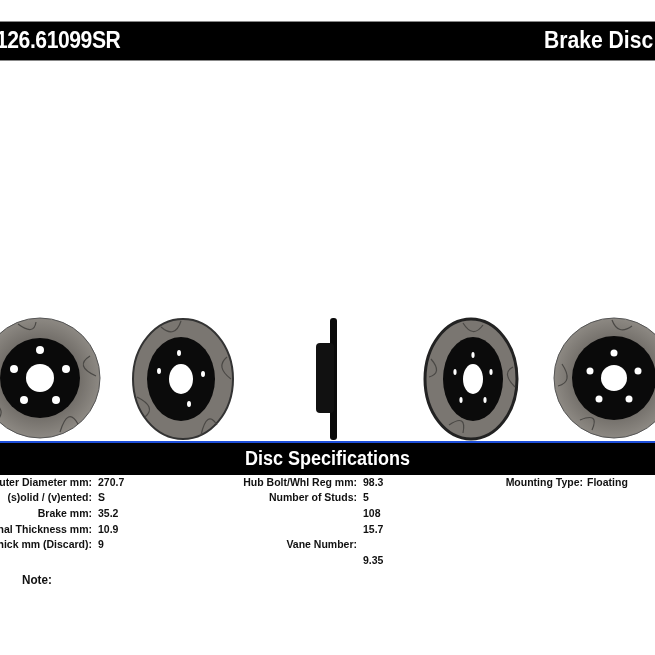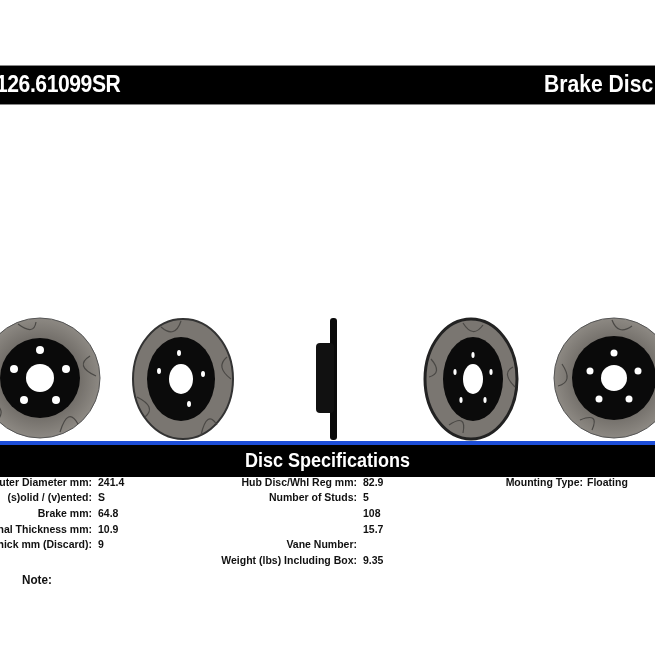--- a/index.html
+++ b/index.html
@@ -1,21 +1,21 @@
 <!DOCTYPE html>
 <html><head>
 <meta charset="utf-8">
 <style>
   html,body{margin:0;padding:0;background:#fff;}
   body{width:655px;height:655px;position:relative;overflow:hidden;font-family:"Liberation Sans",sans-serif;}
-  .topbar{position:absolute;left:0;top:21px;width:655px;height:38px;background:#000;border-top:1px solid #888;border-bottom:1px solid #888;margin-top:44px;}
+  .topbar{position:absolute;left:0;top:21px;width:655px;height:38px;background:#000;border-top:1px solid #888;border-bottom:1px solid #888;}
   .part{position:absolute;left:-4px;top:4px;color:#fff;font-weight:bold;font-size:24px;letter-spacing:-0.5px;transform:scaleX(0.88);transform-origin:left;}
   .cat{position:absolute;left:544px;top:4px;color:#fff;font-weight:bold;font-size:24px;white-space:nowrap;transform:scaleX(0.88);transform-origin:left;}
   .disc{position:absolute;}
-  .specbar{position:absolute;left:0;top:441px;width:655px;height:32px;background:#000;border-top:4px solid #1d4ed8;}
+  .specbar{position:absolute;left:0;top:441px;width:655px;height:32px;background:#000;border-top:2px solid #1d4ed8;}
   .spectitle{position:absolute;left:0;width:655px;top:4px;text-align:center;color:#fff;font-weight:bold;font-size:20px;transform:scaleX(0.9);}
   .row{position:absolute;font-size:10.5px;font-weight:bold;color:#111;white-space:nowrap;height:14px;line-height:14px;}
   .lbl{position:absolute;right:0;text-align:right;}
   .val{position:absolute;left:6px;}
   .note{position:absolute;left:22px;top:572px;font-size:13px;font-weight:bold;color:#111;transform:scaleX(0.9);transform-origin:left;}
 </style>
 </head>
 <body>
 
 <div class="topbar">
@@ -102,61 +102,60 @@
     <circle cx="38" cy="55" r="3.5" fill="#fff"></circle>
 </svg>
 
 <div class="specbar">
   <div class="spectitle">Disc Specifications</div>
 </div>
 
 <div>
   <div class="row" style="left:0;top:475px;width:92px">
       <span class="lbl">Outer Diameter mm:</span>
-      <span class="val" style="left:98px">241.4</span>
+      <span class="val" style="left:98px">270.7</span>
     </div>
   <div class="row" style="left:0;top:490px;width:92px">
       <span class="lbl">(s)olid / (v)ented:</span>
       <span class="val" style="left:98px">S</span>
     </div>
   <div class="row" style="left:0;top:506px;width:92px">
       <span class="lbl">Brake mm:</span>
-      <span class="val" style="left:98px">64.8</span>
+      <span class="val" style="left:98px">35.2</span>
     </div>
   <div class="row" style="left:0;top:522px;width:92px">
       <span class="lbl">Nominal Thickness mm:</span>
       <span class="val" style="left:98px">10.9</span>
     </div>
   <div class="row" style="left:0;top:537px;width:92px">
       <span class="lbl">Min Thick mm (Discard):</span>
       <span class="val" style="left:98px">9</span>
     </div>
 </div>
 
 <div>
   <div class="row" style="left:0;top:475px;width:357px">
-      <span class="lbl">Hub Disc/Whl Reg mm:</span>
-      <span class="val" style="left:363px">82.9</span>
+      <span class="lbl">Hub Bolt/Whl Reg mm:</span>
+      <span class="val" style="left:363px">98.3</span>
     </div>
   <div class="row" style="left:0;top:490px;width:357px">
       <span class="lbl">Number of Studs:</span>
       <span class="val" style="left:363px">5</span>
     </div>
   <div class="row" style="left:0;top:506px;width:357px">
       <span class="val" style="left:363px">108</span>
     </div>
   <div class="row" style="left:0;top:522px;width:357px">
       <span class="val" style="left:363px">15.7</span>
     </div>
   <div class="row" style="left:0;top:537px;width:357px">
       <span class="lbl">Vane Number:</span>
       <span class="val" style="left:363px"></span>
     </div>
   <div class="row" style="left:0;top:553px;width:357px">
-      <span class="lbl">Weight (lbs) Including Box:</span>
       <span class="val" style="left:363px">9.35</span>
     </div>
 </div>
 
 <div>
   <div class="row" style="left:0;top:475px;width:583px">
       <span class="lbl">Mounting Type:</span>
       <span class="val" style="left:587px">Floating</span>
     </div>
 </div>

